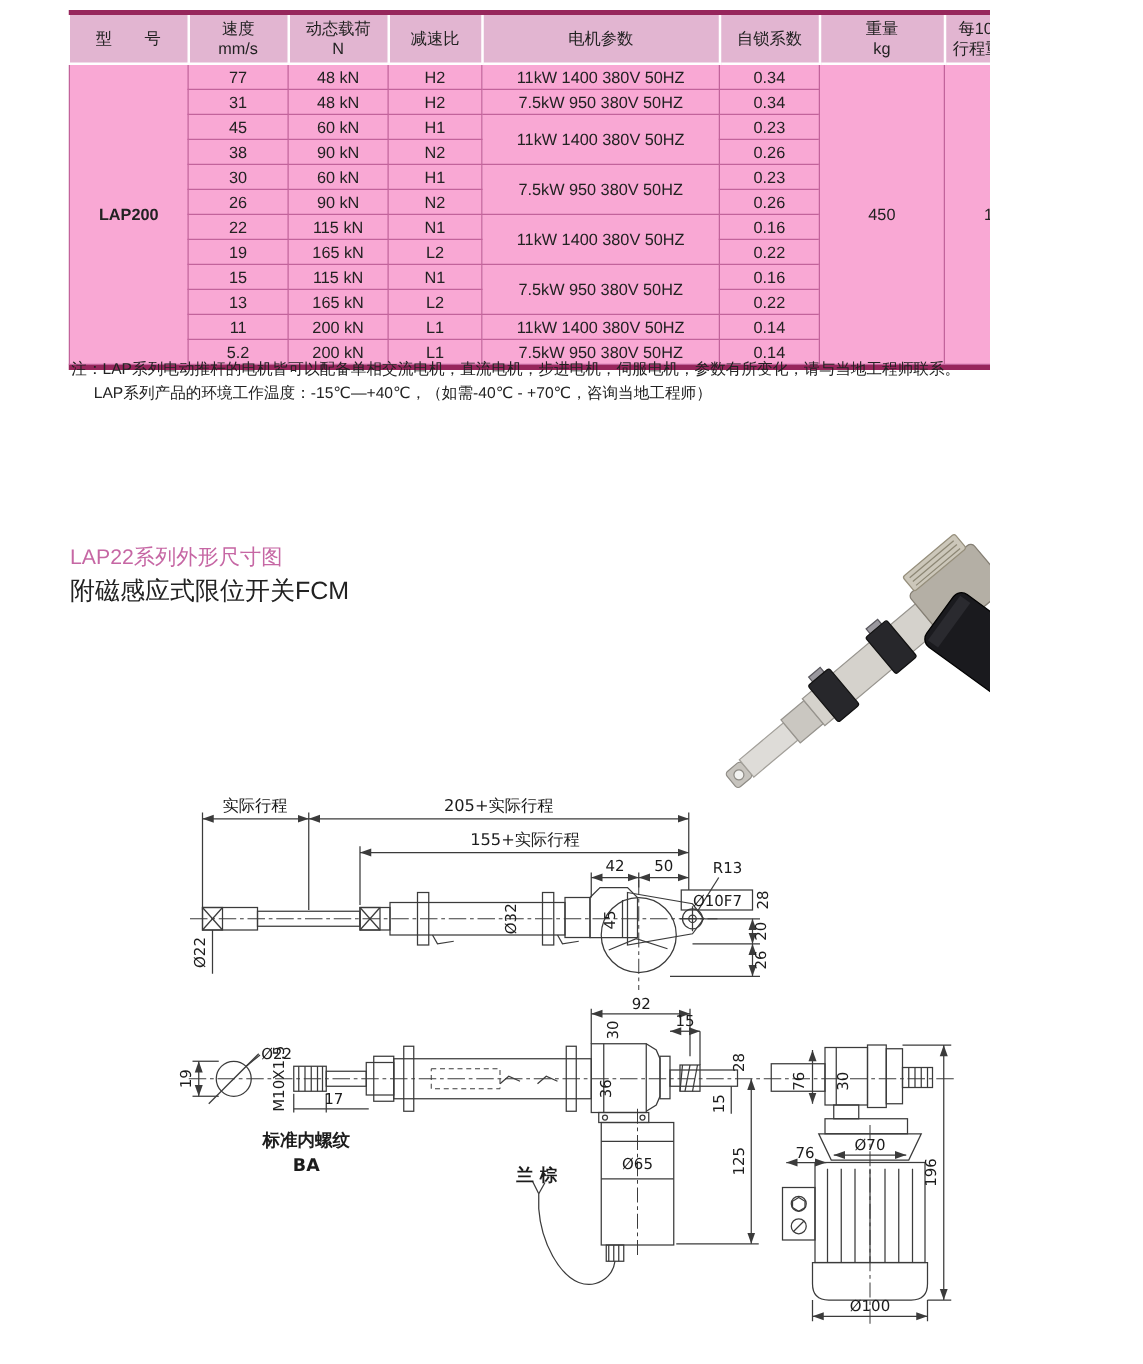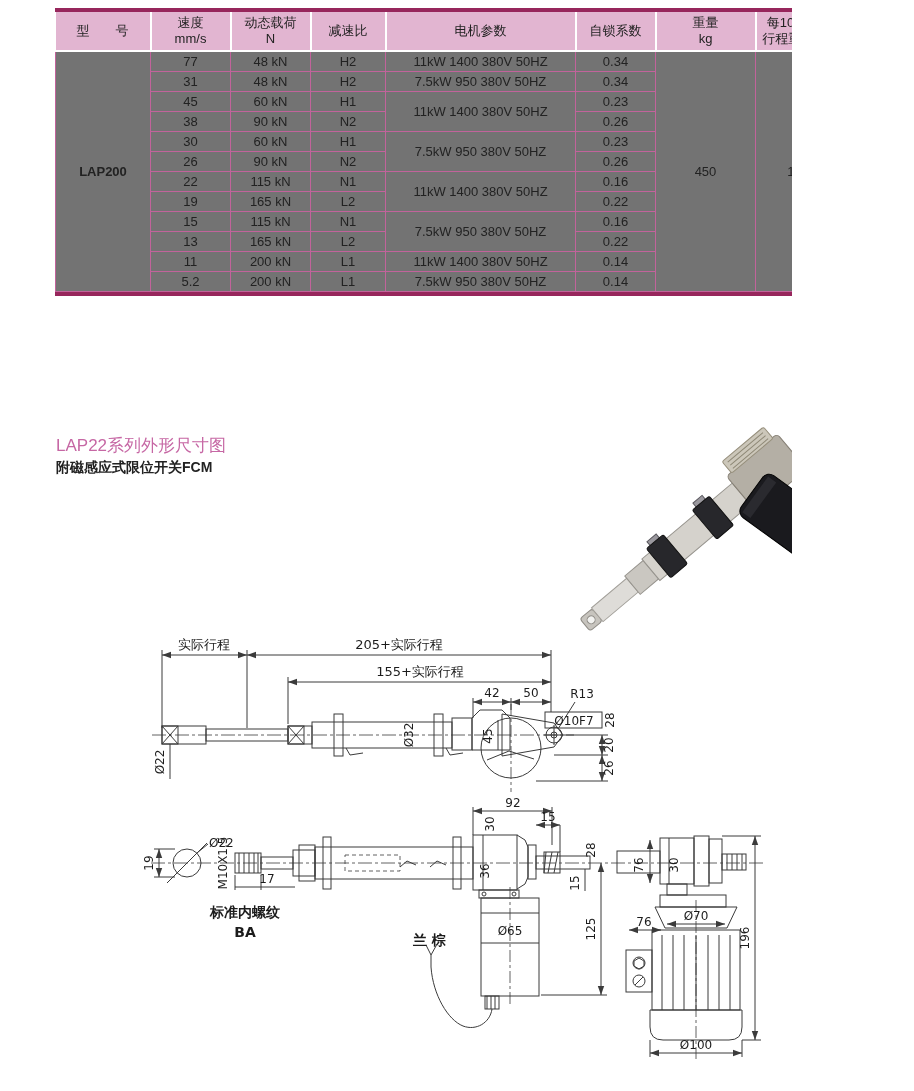--- a/index.html
+++ b/index.html
@@ -8,31 +8,31 @@
   
   .table-wrap{position:absolute;left:55px;top:8px;width:778px;
               border-top:4px solid #97265c;border-bottom:4px solid #97265c;}
   table.spec{border-collapse:collapse;width:778px;table-layout:fixed;font-size:13px;}
   table.spec th{background:#e2b5d1;font-weight:normal;font-size:13px;line-height:16px;
                 padding:3px 0;border-left:2px solid #fff;border-right:2px solid #fff;
                 border-bottom:2px solid #fff;color:#222;vertical-align:middle;}
   table.spec th:first-child{border-left:none;}
   table.spec th:last-child{border-right:none;}
   table.spec td{border:1px solid #c2639b;text-align:center;height:19px;padding:0;
-                background:#737373;font-size:13px;color:#222;}
+                background:#f9a8d4;font-size:13px;color:#222;}
   td.model-cell{background:#dcadca;font-weight:bold;}
   th.model-h div{white-space:pre;}
   
   .notes{position:absolute;left:57px;top:286px;font-size:12.5px;line-height:19px;color:#222;}
   .notes .l2{padding-left:18px;}
   
   .sec-title{position:absolute;left:56px;top:386px;font-size:30px;color:#bc3488;
              letter-spacing:1px;font-weight:500;}
   .sec-sub{position:absolute;left:56px;top:434px;font-size:17px;color:#c667a4;}
-  .sec-fcm{position:absolute;left:56px;top:459px;font-size:14px;color:#222;font-weight:bold;}
+  .sec-fcm{position:absolute;left:56px;top:459px;font-size:20px;color:#222;font-weight:normal;}
   
   svg{position:absolute;overflow:visible;}
   .dwg text{font-family:"DejaVu Sans","Liberation Sans",sans-serif;font-size:12px;fill:#1c1c1c;}
   .dwg .cjk{font-size:13px;}
   .dwg .big{font-size:14px;font-weight:bold;}
 </style>
 </head>
 <body>
 
 <div id="page">
@@ -162,20 +162,24 @@
           <td>5.2</td>
           <td>200 kN</td>
           <td>L1</td>
           <td>7.5kW 950 380V 50HZ</td>
           <td>0.14</td>
         </tr>
       </tbody>
     </table>
   </div>
 
+  <div class="notes">
+    <div class="l1">注：LAP系列电动推杆的电机皆可以配备单相交流电机，直流电机，步进电机，伺服电机，参数有所变化，请与当地工程师联系。</div>
+    <div class="l2">LAP系列产品的环境工作温度：-15℃—+40℃，（如需-40℃ - +70℃，咨询当地工程师）</div>
+  </div>
 
   <div class="sec-sub">LAP22系列外形尺寸图</div>
   <div class="sec-fcm">附磁感应式限位开关FCM</div>
 
   <svg style="left:552px;top:440px;width:340px;height:210px" viewBox="0 0 340 210">
     <g transform="translate(33,185) rotate(-40)">
       <rect x="0" y="-8" width="16" height="16" rx="3" fill="#c7c4be" stroke="#8f8c86"></rect>
       <circle cx="8" cy="0" r="4" fill="#f2f2f0" stroke="#8f8c86"></circle>
       <rect x="16" y="-9" width="46" height="18" fill="#dedcd8" stroke="#a3a09a"></rect>
       <rect x="62" y="-12" width="24" height="24" fill="#cac7c1" stroke="#97948e"></rect>

